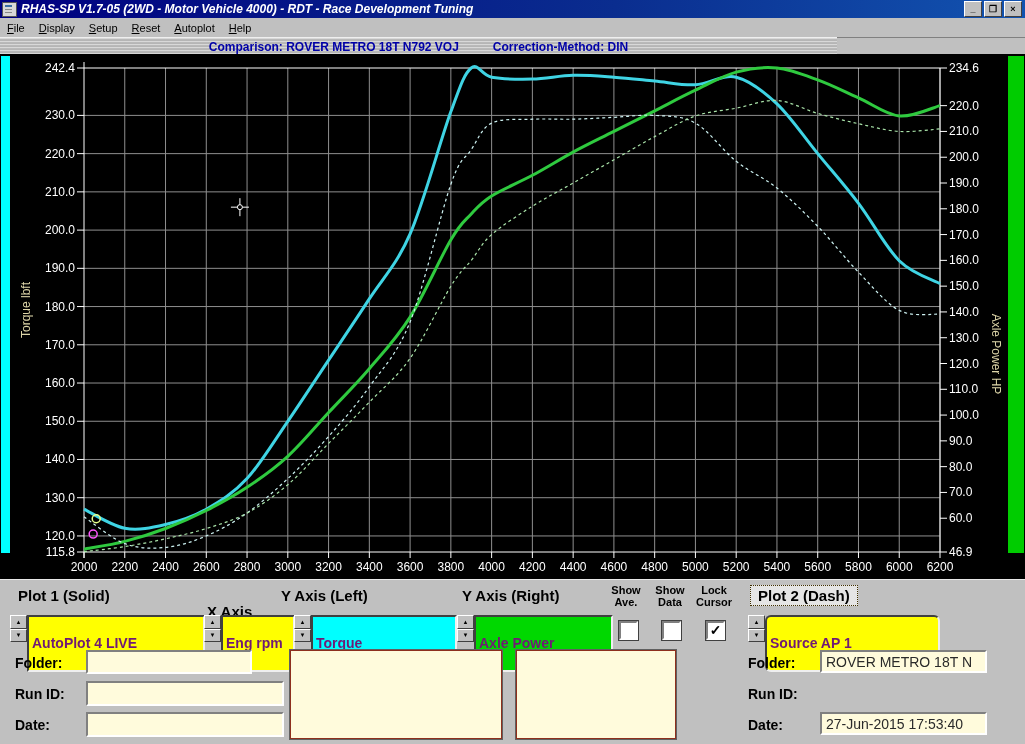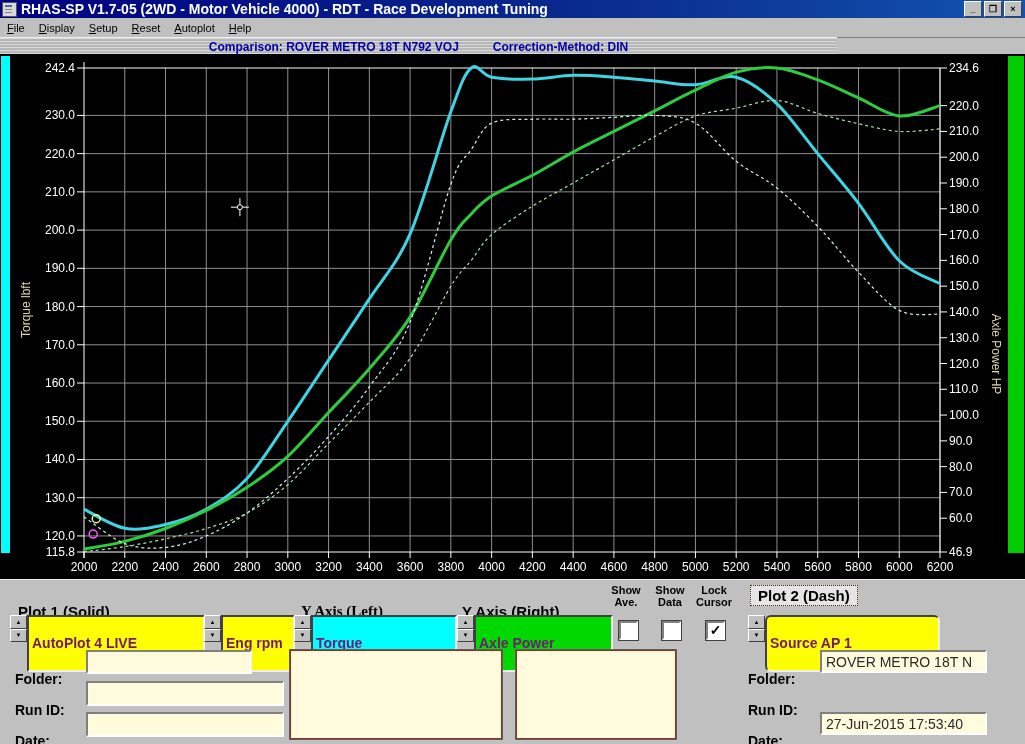--- a/index.html
+++ b/index.html
@@ -6,21 +6,21 @@
   .window{position:relative;width:1025px;height:744px;background:#c0c0c0;overflow:hidden;
           font-family:"Liberation Sans",sans-serif;}
   
   .titlebar{position:absolute;left:0;top:0;width:1025px;height:18px;
             background:linear-gradient(90deg,#000080 0%,#0a2d8f 60%,#1253b0 100%);
             display:flex;align-items:center;color:#fff;}
   .app-icon{width:13px;height:13px;margin:0 4px 0 2px;background:#d8d8d8;border:1px solid #555;
             position:relative;flex:0 0 auto;}
   .app-icon:before{content:"";position:absolute;left:2px;top:2px;width:7px;height:2px;background:#3a6ea5;}
   .app-icon:after{content:"";position:absolute;left:2px;top:6px;width:7px;height:1px;background:#888;box-shadow:0 3px 0 #888;}
-  .title-text{font-size:14px;font-weight:bold;white-space:nowrap;overflow:hidden;flex:1;}
+  .title-text{font-size:12px;font-weight:bold;white-space:nowrap;overflow:hidden;flex:1;font-style:italic;}
   .win-btns{display:flex;gap:2px;margin-right:3px;}
   .win-btn{width:16px;height:14px;background:#c0c0c0;border-top:1px solid #fff;border-left:1px solid #fff;
            border-right:1px solid #404040;border-bottom:1px solid #404040;color:#000;
            font-size:9px;font-weight:bold;display:flex;align-items:center;justify-content:center;line-height:1;}
   
   .menubar{position:absolute;left:0;top:18px;width:1025px;height:19px;background:#c0c0c0;
            border-bottom:1px solid #808080;display:flex;align-items:center;font-size:11px;color:#000;}
   .menu-item{padding:2px 7px;}
   .menu-item u{text-decoration:underline;}
   
@@ -30,21 +30,21 @@
       display:flex;align-items:center;justify-content:center;gap:34px;
       font-size:12px;font-weight:bold;color:#0000a8;}
   
   .chart-area{position:absolute;left:0;top:54px;width:1025px;height:525px;background:#000;}
   .stripe-left{position:absolute;left:1px;top:2px;width:9px;height:497px;}
   .stripe-right{position:absolute;left:1008px;top:2px;width:16px;height:497px;}
   svg{display:block;}
   
   .panel{position:absolute;left:0;top:579px;width:1025px;height:165px;background:#c0c0c0;
          border-top:1px solid #e8e8e8;font-size:15px;color:#000;}
-  .panel-label{position:absolute;font-weight:bold;white-space:nowrap;margin-top:16px;}
+  .panel-label{position:absolute;font-weight:bold;white-space:nowrap;}
   .plot2-label{position:absolute;font-weight:bold;background:#e5e5e5;border:1px dotted #403000;
                padding:1px 7px;white-space:nowrap;}
   .cbx-head{position:absolute;font-size:11px;font-weight:bold;text-align:center;line-height:12px;}
   .checkbox{position:absolute;width:15px;height:15px;background:#fff;
             border-top:2px solid #808080;border-left:2px solid #808080;
             border-bottom:2px solid #fff;border-right:2px solid #fff;outline:1px solid #404040;
             font-size:14px;font-weight:bold;line-height:14px;text-align:center;color:#000;}
   .spinner{position:absolute;width:17px;height:27px;display:flex;flex-direction:column;}
   .spin-btn{flex:1;background:#c0c0c0;border-top:1px solid #fff;border-left:1px solid #fff;
             border-right:1px solid #404040;border-bottom:1px solid #404040;
@@ -256,21 +256,21 @@
         <circle cx="239.9142857142857" cy="153.15955766192735" r="2.5" fill="#000" stroke="#ffffff" stroke-width="1"></circle>
       </svg>
     <div class="stripe-left" style="background: rgb(0, 255, 255);"></div>
     <div class="stripe-right" style="background: rgb(0, 204, 0);"></div>
   </div>
 
   <div class="panel">
 
     <div class="panel-label" style="left:18px;top:7px;">Plot 1 (Solid)</div>
     <div class="panel-label" style="left:207px;top:23px;">X Axis</div>
-    <div class="panel-label" style="left:301px;top:7px;font-family:Liberation Serif, serif;">Y Axis (Left)</div>
+    <div class="panel-label" style="left:281px;top:7px;">Y Axis (Left)</div>
     <div class="panel-label" style="left:462px;top:7px;">Y Axis (Right)</div>
     <div class="plot2-label" style="left:750px;top:5px;">Plot 2 (Dash)</div>
 
     <div class="cbx-head" style="left:603px;top:4px;width:46px;">
       <div>Show</div>
         <div>Ave.</div>
     </div>
     <div class="cbx-head" style="left:647px;top:4px;width:46px;">
       <div>Show</div>
         <div>Data</div>

